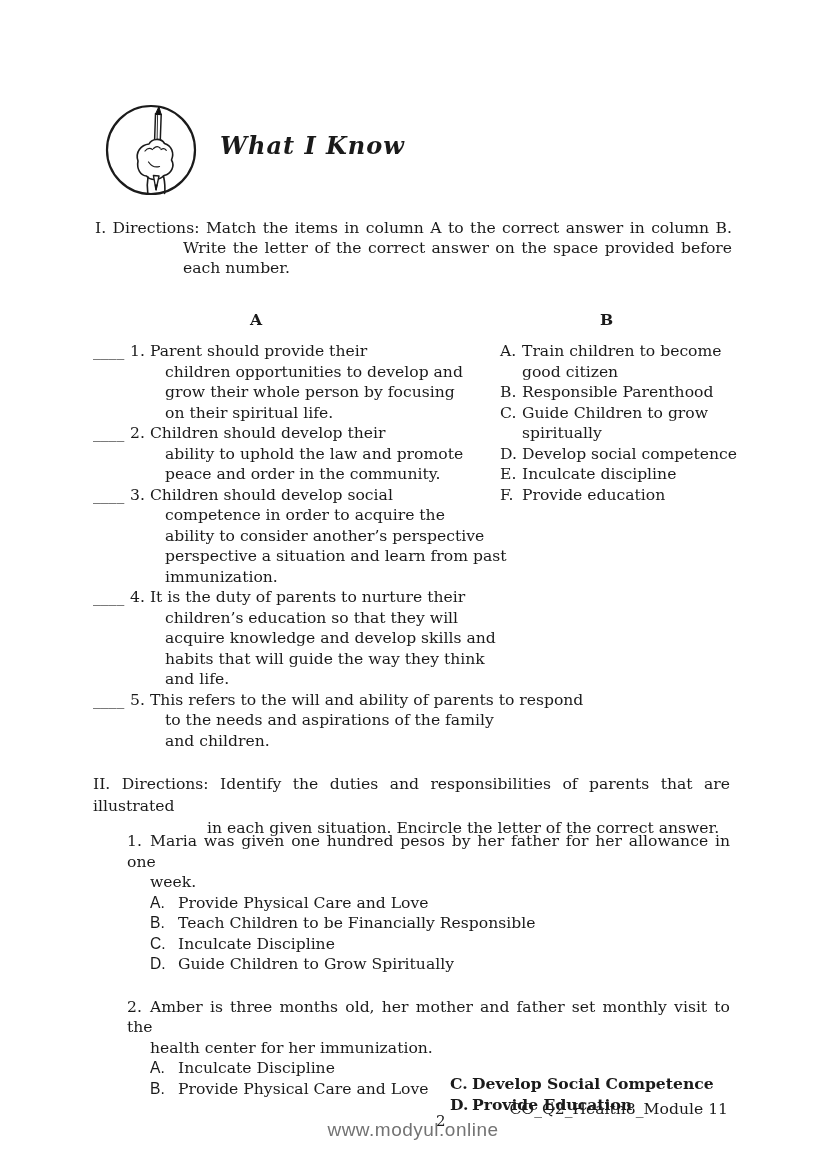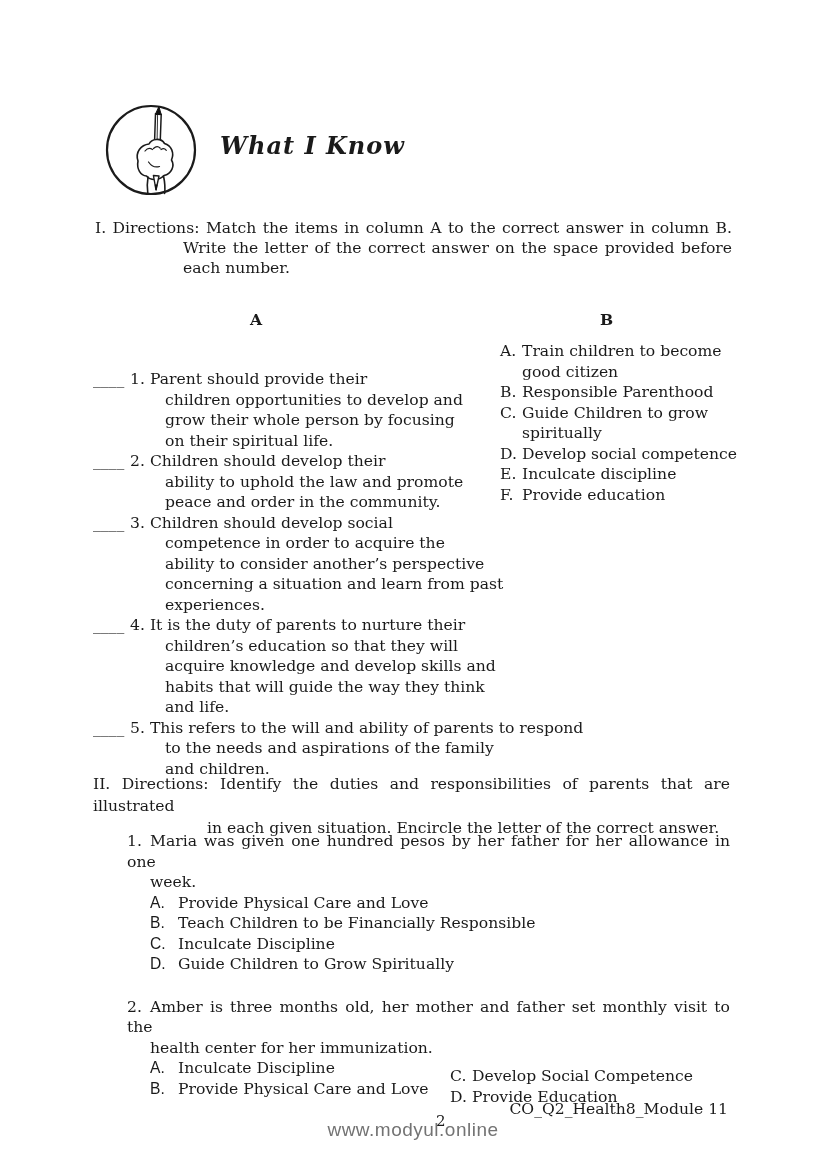--- a/index.html
+++ b/index.html
@@ -28,40 +28,40 @@
   .bold { font-weight:normal;margin-top:48px; }
 
   
   #col-headers { left:0; top:310px; width:826px; height:20px; }
   .col-head { position:absolute; font-weight:bold; }
   #col-head-a { left:250px; }
   #col-head-b { left:600px; }
 
   
   .match-col { line-height:20.5px; }
-  #match-a { left:93px; top:341px; width:445px;margin-top:28px; }
+  #match-a { left:93px; top:341px; width:445px; }
   #match-b { left:500px; top:341px; width:270px; }
   .m-line { white-space:nowrap; }
   .m-cont { padding-left:72px; white-space:normal; }
   .blank { display:inline-block; width:37px; }
   .mnum { margin-right:5px; }
   .bletter { display:inline-block; width:22px; }
   .b-cont { padding-left:22px; }
 
   
   #questions { left:127px; top:831px; width:603px; line-height:20.5px; }
   .question + .question { margin-top:22px; }
   .q-line.just { text-align:justify; text-align-last:justify; }
   .q-num { display:inline-block; width:23px; }
   .q-cont { padding-left:23px; }
   .opt-row { padding-left:23px; white-space:nowrap; }
   .opt-letter { display:inline-block; width:28px; font-family:"Liberation Sans", sans-serif; }
   .opt-letter.serif { font-family:"DejaVu Serif", serif; width:22px; }
   .opt-grid { position:relative; padding-left:23px; }
-  .opt-col-right { position:absolute; left:323px; top:8px; white-space:nowrap; }
+  .opt-col-right { position:absolute; left:323px; top:16px; white-space:nowrap;font-weight:bold; }
   .opt-col-left .opt-row, .opt-col-right .opt-row { padding-left:0; }
 
   
   #footer-module { right:98px; top:1100px; white-space:nowrap; font-size:15.6px; }
   #page-num { left:436px; top:1112px; font-size:15px; }
   #watermark {
     left:0; top:1119px; width:826px; text-align:center;
     font-family:"Liberation Sans", sans-serif; font-size:19px;
     color:#737373; letter-spacing:0.5px;
   }
@@ -113,22 +113,22 @@
       <div class="m-line"><span class="blank">____</span><span class="mnum">1.</span>Parent should provide their</div>
       <div class="m-line m-cont">children opportunities to develop and</div>
       <div class="m-line m-cont">grow their whole person by focusing</div>
       <div class="m-line m-cont">on their spiritual life.</div>
       <div class="m-line"><span class="blank">____</span><span class="mnum">2.</span>Children should develop their</div>
       <div class="m-line m-cont">ability to uphold the law and promote</div>
       <div class="m-line m-cont">peace and order in the community.</div>
       <div class="m-line"><span class="blank">____</span><span class="mnum">3.</span>Children should develop social</div>
       <div class="m-line m-cont">competence in order to acquire the</div>
       <div class="m-line m-cont">ability to consider another’s perspective</div>
-      <div class="m-line m-cont">concerning a situation and learn from past</div>
-      <div class="m-line m-cont">experiences.</div>
+      <div class="m-line m-cont">perspective a situation and learn from past</div>
+      <div class="m-line m-cont">immunization.</div>
       <div class="m-line"><span class="blank">____</span><span class="mnum">4.</span>It is the duty of parents to nurture their</div>
       <div class="m-line m-cont">children’s education so that they will</div>
       <div class="m-line m-cont">acquire knowledge and develop skills and</div>
       <div class="m-line m-cont">habits that will guide the way they think</div>
       <div class="m-line m-cont">and life.</div>
       <div class="m-line"><span class="blank">____</span><span class="mnum">5.</span>This refers to the will and ability of parents to respond</div>
       <div class="m-line m-cont">to the needs and aspirations of the family</div>
       <div class="m-line m-cont">and children.</div>
     </div>
   <div class="abs match-col" id="match-b">

